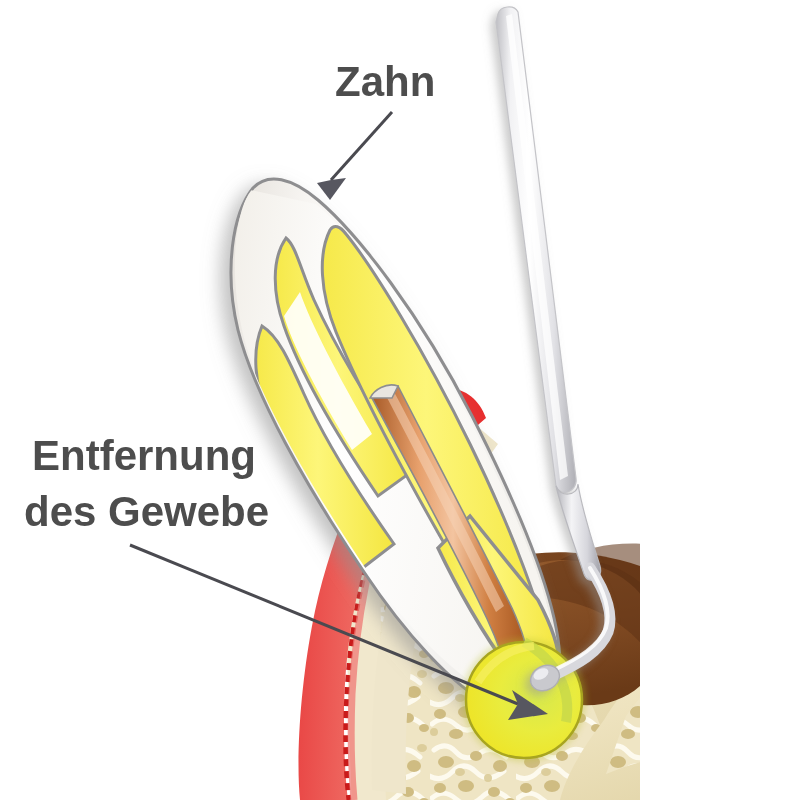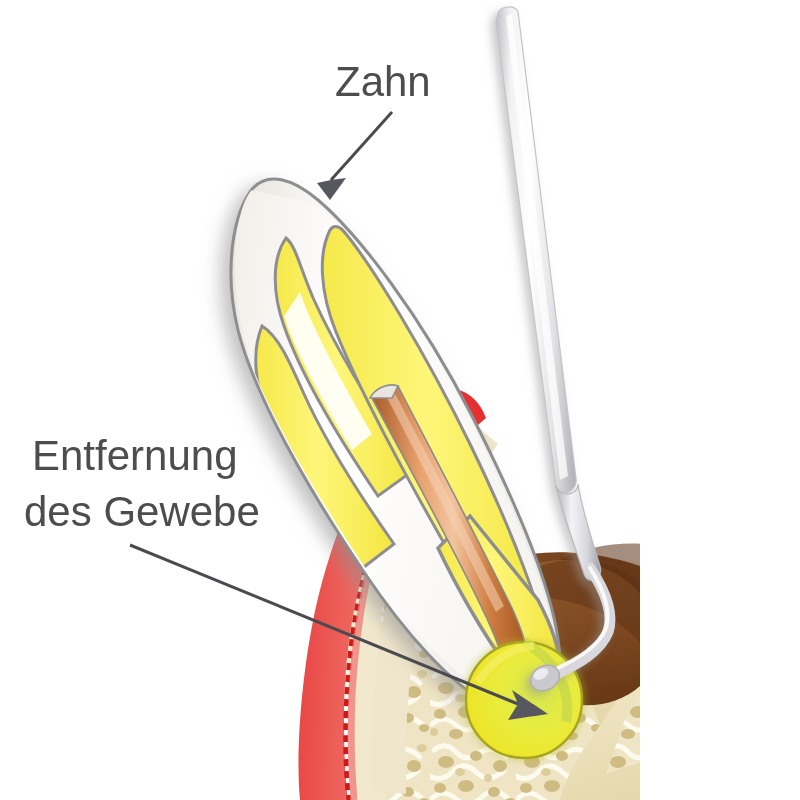--- a/index.html
+++ b/index.html
@@ -9,20 +9,21 @@
   }
   body {
     font-family: "Liberation Sans", sans-serif;
   }
   #illustration-root {
     position: relative;
     width: 640px;
     height: 800px;
     background: #5eead4;
     overflow: hidden;
+    font-weight: bold;
   }
   #scene {
     display: block;
     width: 800px;
     height: 800px;
   }
   .label-text {
     font-family: "Liberation Sans", sans-serif;
     font-size: 42px;
     fill: #4d4d4d;

